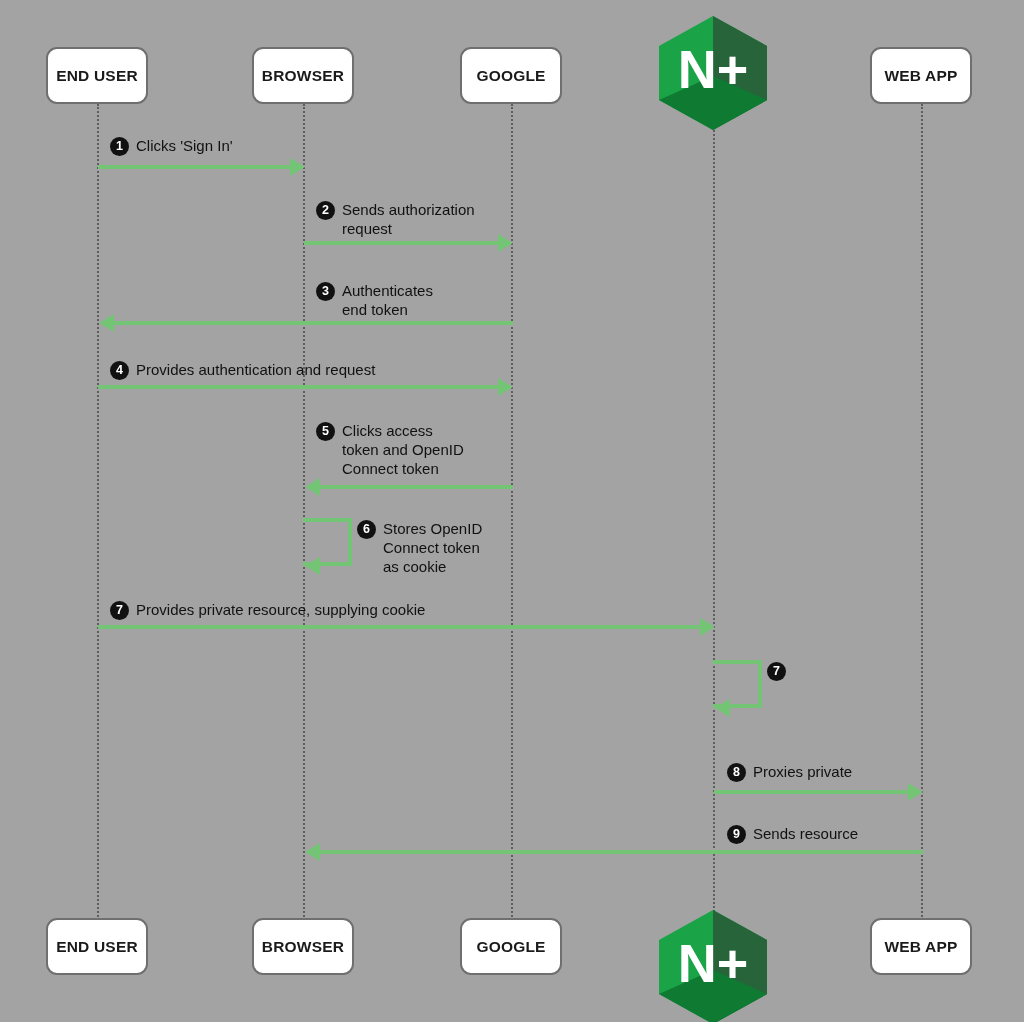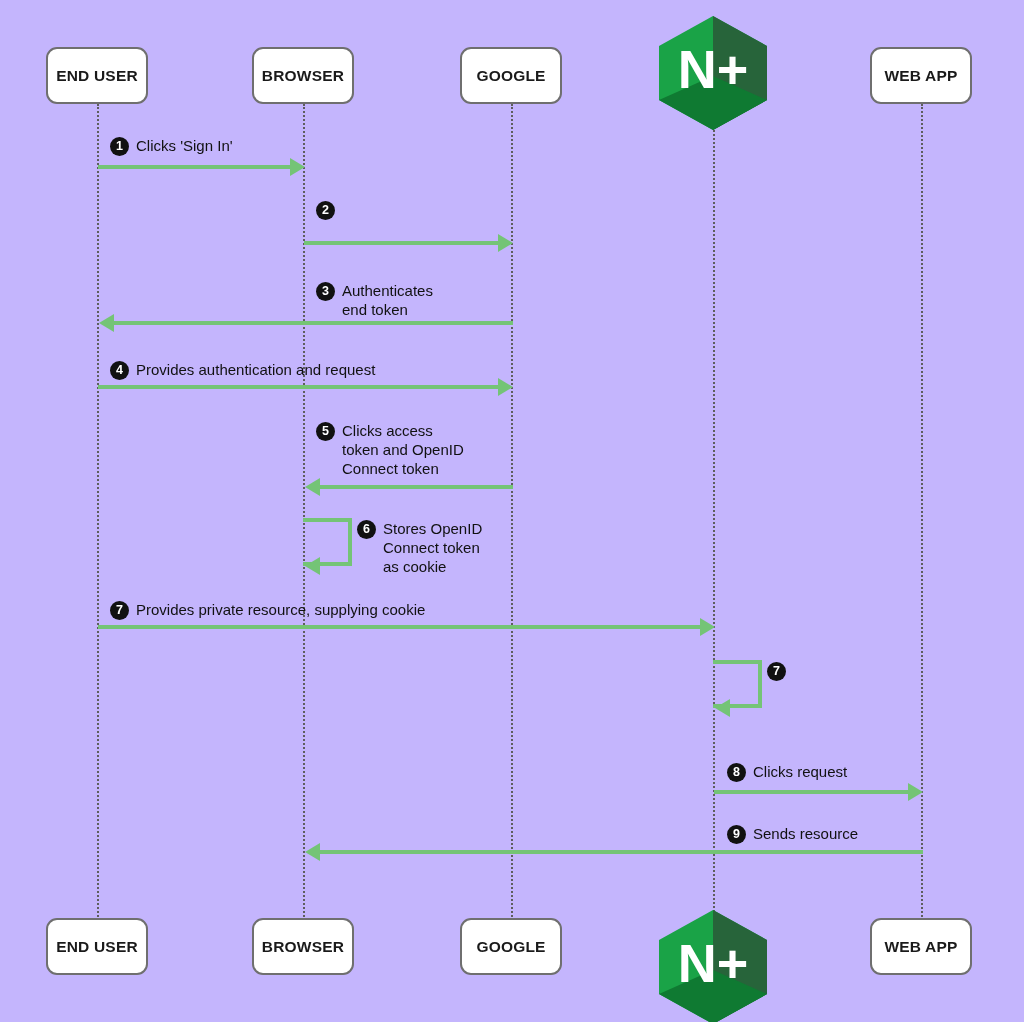--- a/index.html
+++ b/index.html
@@ -9,21 +9,21 @@
     background: #ffffff;
   }
   body {
     font-family: "Liberation Sans", sans-serif;
     -webkit-font-smoothing: antialiased;
   }
   #stage {
     position: relative;
     width: 1024px;
     height: 1022px;
-    background: #c4b5fd;
+    background: #a3a3a3;
     overflow: hidden;
   }
 
   
   .actor-box {
     position: absolute;
     width: 102px;
     height: 57px;
     box-sizing: border-box;
     border: 2px solid #6f6f6f;
@@ -173,20 +173,22 @@
 
   <div class="step" style="left:110px; top:136px;">
     <span class="badge">1</span>
     <span class="step-text">Clicks 'Sign In'</span>
   </div>
   <div class="arrow-line" style="left:98px; top:165px; width:192px;"></div>
   <div class="arrow-head right" style="left:290px; top:158px;"></div>
 
   <div class="step" style="left:316px; top:200px;">
     <span class="badge">2</span>
+    <span class="step-text">Sends authorization
+request</span>
   </div>
   <div class="arrow-line" style="left:304px; top:241px; width:194px;"></div>
   <div class="arrow-head right" style="left:498px; top:234px;"></div>
 
   <div class="step" style="left:316px; top:281px;">
     <span class="badge">3</span>
     <span class="step-text">Authenticates
 end token</span>
   </div>
   <div class="arrow-line" style="left:114px; top:321px; width:399px;"></div>
@@ -225,21 +227,21 @@
   <div class="arrow-head right" style="left:700px; top:618px;"></div>
 
   <div class="loop" style="left:713px; top:660px; width:49px; height:48px;"></div>
   <div class="arrow-head left" style="left:715px; top:699px;"></div>
   <div class="step" style="left:767px; top:661px;">
     <span class="badge">7</span>
   </div>
 
   <div class="step" style="left:727px; top:762px;">
     <span class="badge">8</span>
-    <span class="step-text">Clicks request</span>
+    <span class="step-text">Proxies private</span>
   </div>
   <div class="arrow-line" style="left:714px; top:790px; width:194px;"></div>
   <div class="arrow-head right" style="left:908px; top:783px;"></div>
 
   <div class="step" style="left:727px; top:824px;">
     <span class="badge">9</span>
     <span class="step-text">Sends resource</span>
   </div>
   <div class="arrow-line" style="left:320px; top:850px; width:603px;"></div>
   <div class="arrow-head left" style="left:305px; top:843px;"></div>

